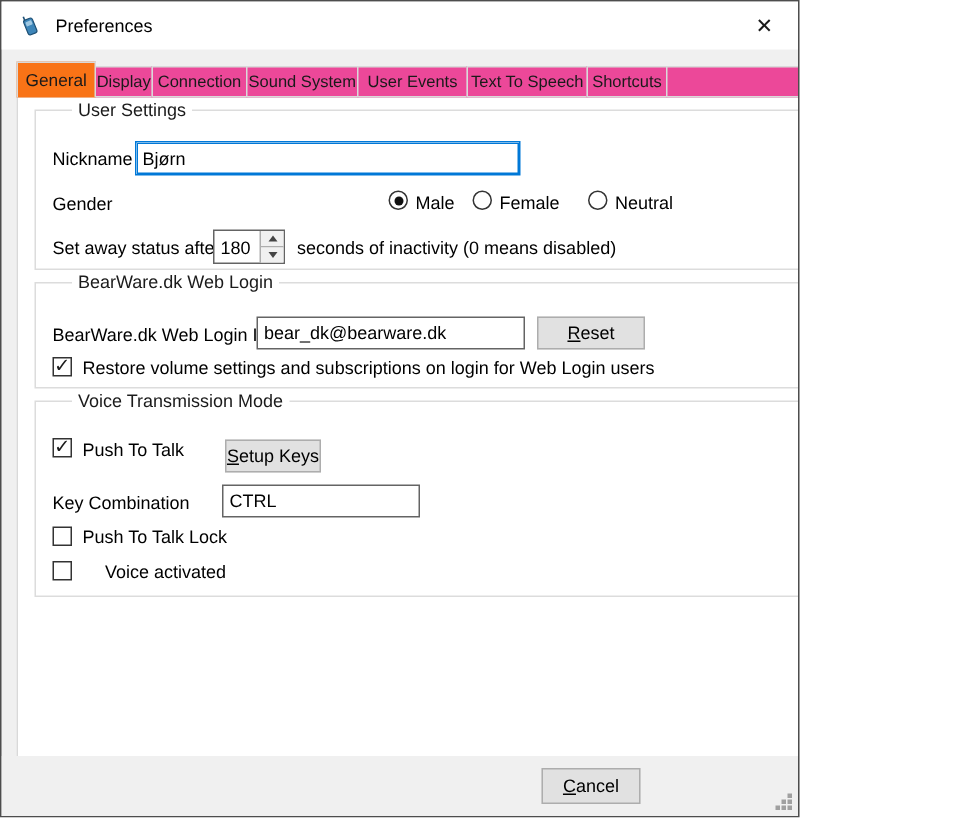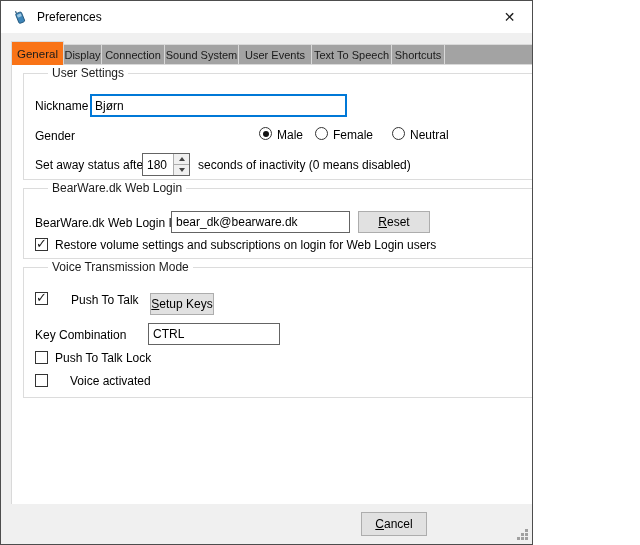--- a/index.html
+++ b/index.html
@@ -11,21 +11,21 @@
 
   
   .titlebar { position:absolute; left:0; top:0; right:0; height:32px; background:#ffffff; }
   .app-icon { position:absolute; left:11px; top:8px; width:16px; height:16px; }
   .title-text { position:absolute; left:36px; top:9px; font-size:12px; color:#000; }
   .close-btn { position:absolute; right:0; top:0; width:45px; height:31px;
                display:flex; align-items:center; justify-content:center;
                font-size:14px; color:#1a1a1a; cursor:default; }
 
   
-  .tab { position:absolute; top:43px; height:21px; background:#a3a3a3;
+  .tab { position:absolute; top:43px; height:21px; background:#ec4899;
          border:1px solid #d9d9d9; display:flex; align-items:center; justify-content:center;
          font-size:11px; color:#1a1a1a; z-index:2; white-space:nowrap; overflow:hidden; }
   .tab.active { top:40px; height:24px; background:#f97316; border-bottom:none; z-index:4; font-size:11.5px; }
   .tab.clipped { justify-content:flex-end; padding-right:2px; }
   .tab-scroll { position:absolute; top:42px; height:22px; width:16px; background:#f0f0f0;
                 border:1px solid #a6a6a6; display:flex; align-items:center; justify-content:center; z-index:5; }
   .arr-left-dis { width:0; height:0; border-top:4px solid transparent; border-bottom:4px solid transparent;
                   border-right:5px solid #b4b4b4; }
   .arr-right { width:0; height:0; border-top:4px solid transparent; border-bottom:4px solid transparent;
                border-left:5px solid #111; }
@@ -147,21 +147,21 @@
       <span>✓</span>
     </div>
     <div class="lbl" style="left:31px;top:49px;">Restore volume settings and subscriptions on login for Web Login users</div>
   </div>
 
   <div class="group" style="left:22px;top:266px;width:595px;height:131px;">
     <div class="group-title">Voice Transmission Mode</div>
     <div class="cb" style="left:11px;top:24px;">
       <span>✓</span>
     </div>
-    <div class="lbl" style="left:31px;top:25px;margin-left:16px;">Push To Talk</div>
+    <div class="lbl" style="left:31px;top:25px;">Push To Talk</div>
     <div class="btn" style="left:126px;top:25px;width:64px;height:22px;">
       <span><span class="mn">S</span><span>etup Keys</span></span>
     </div>
     <div class="lbl" style="left:11px;top:60px;">Key Combination</div>
     <input class="txt" style="left: 124px; top: 55px; width: 132px; height: 22px;" value="CTRL">
     <div class="cb" style="left:11px;top:83px;"></div>
     <div class="lbl" style="left:31px;top:83px;">Push To Talk Lock</div>
     <div class="cb" style="left:11px;top:106px;"></div>
     <div class="lbl" style="left:14px;top:106px;margin-left:32px;">Voice activated</div>
   </div>

